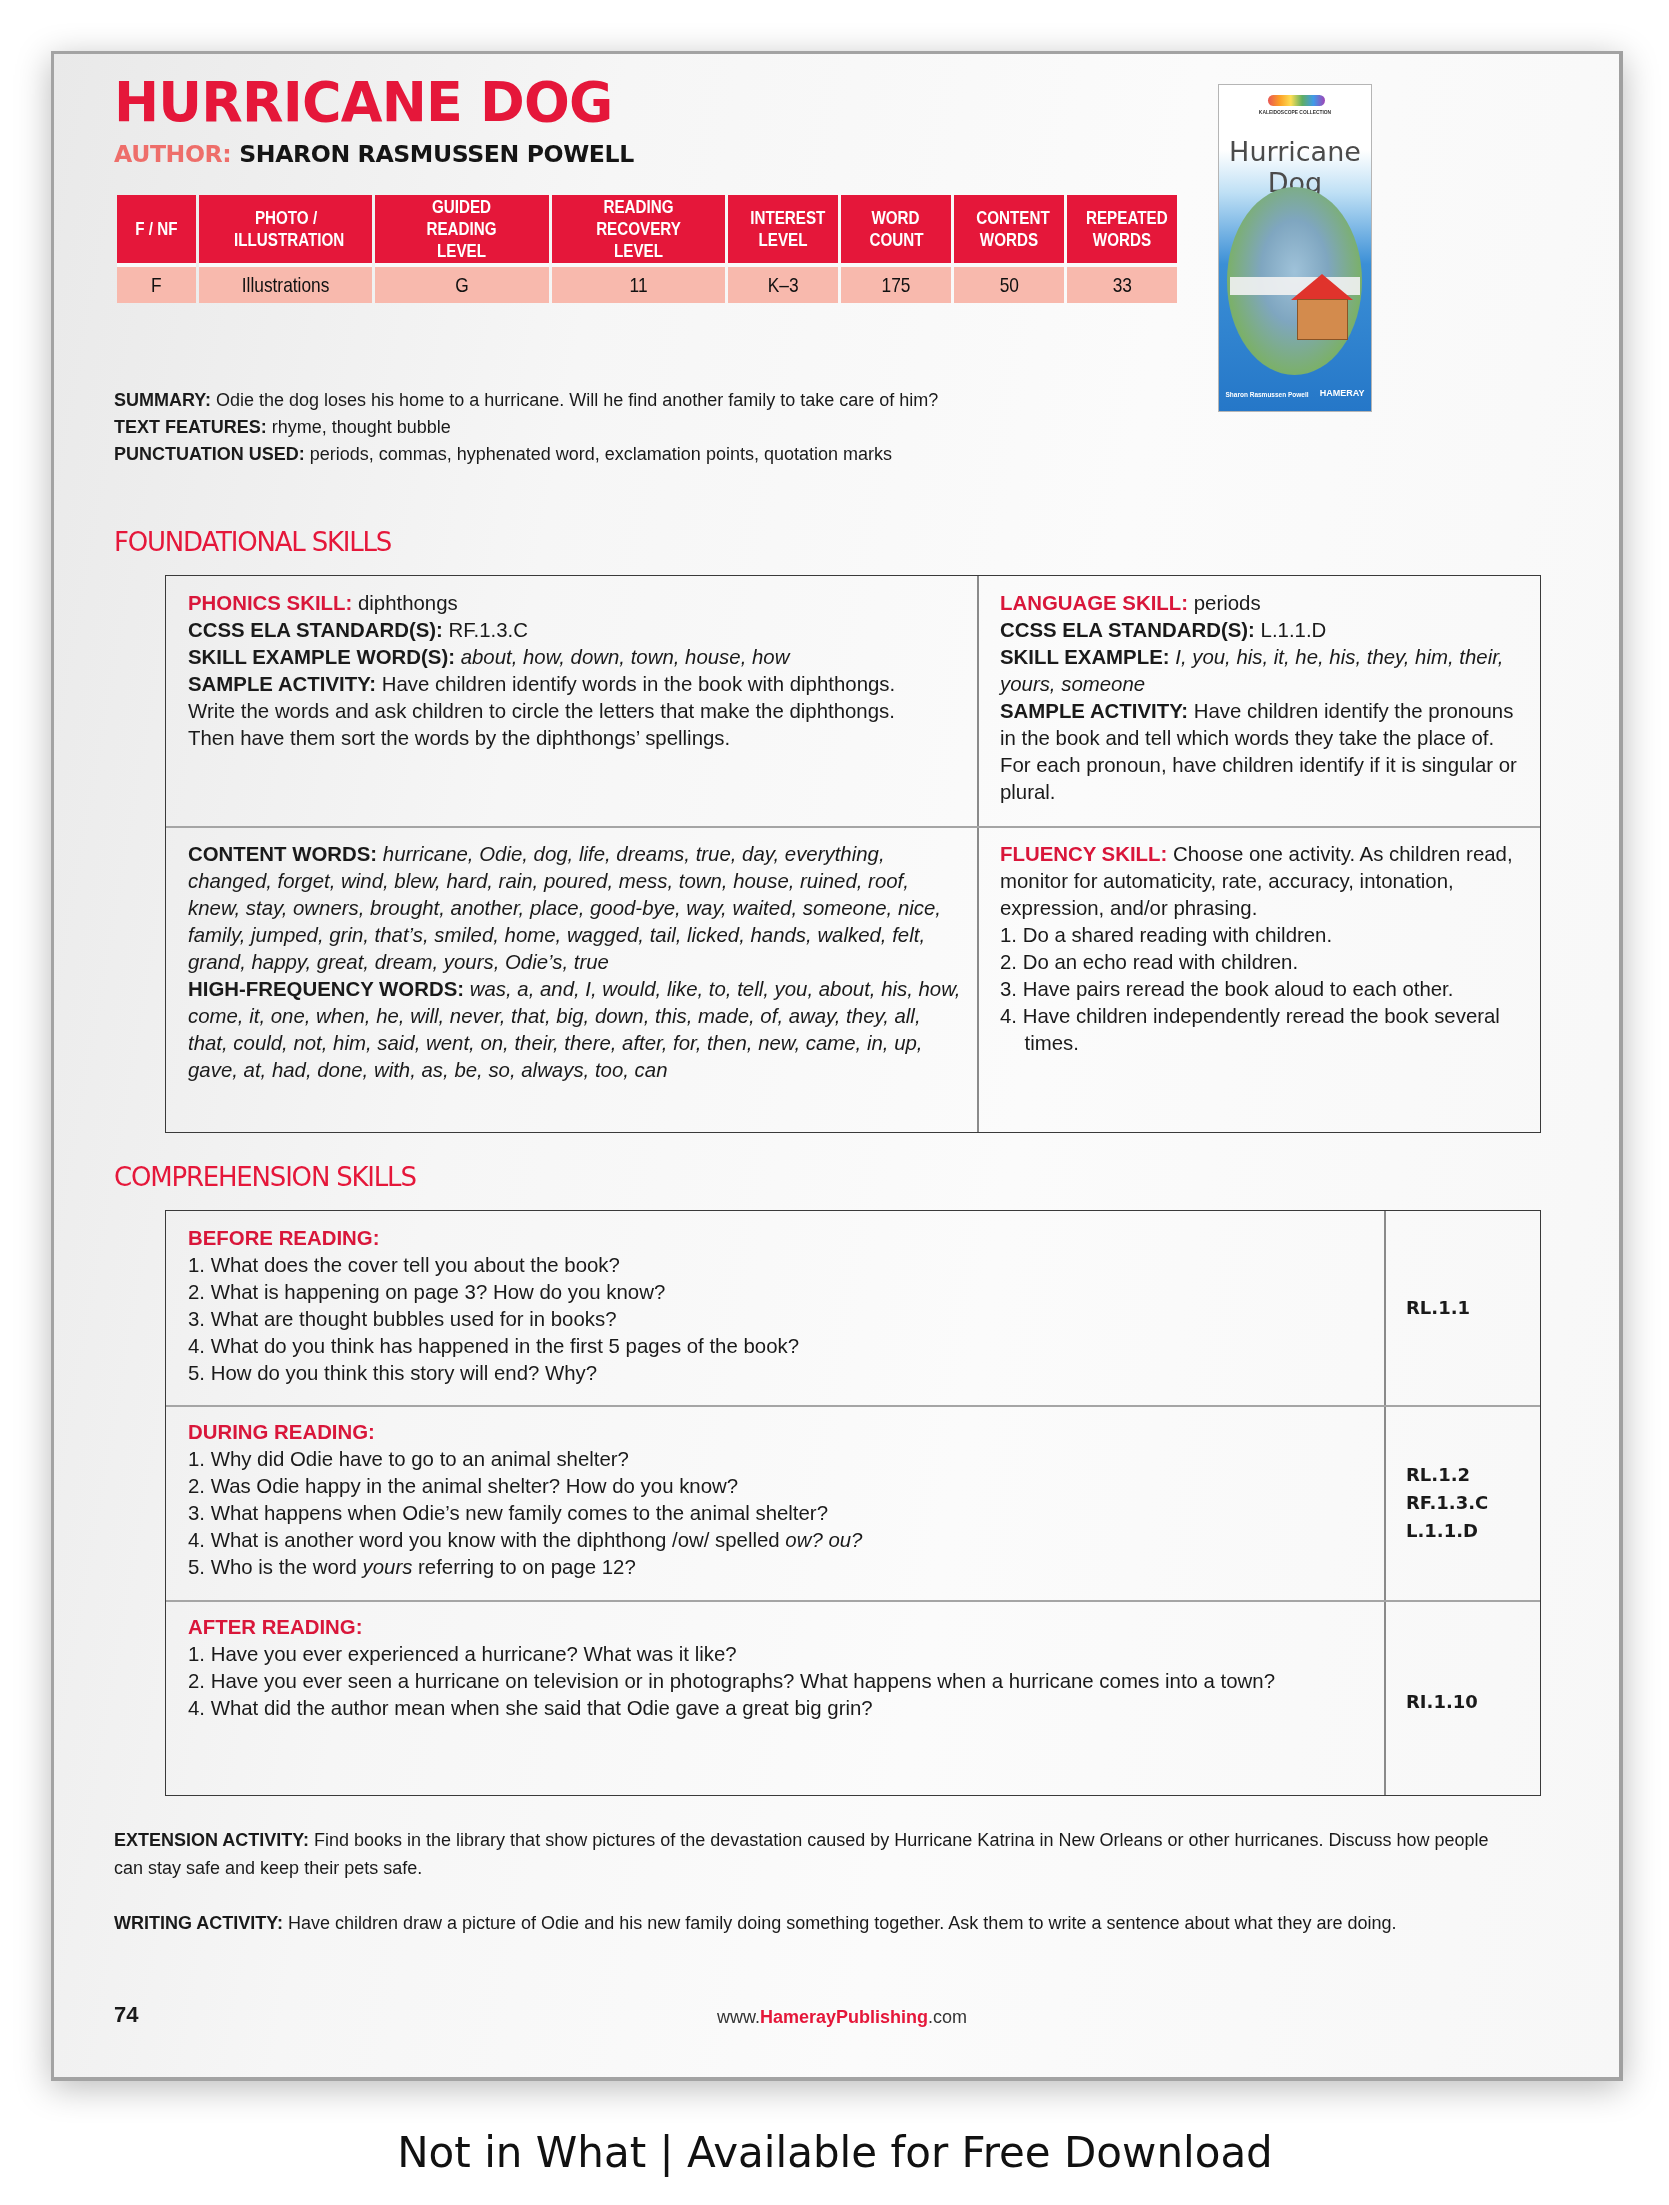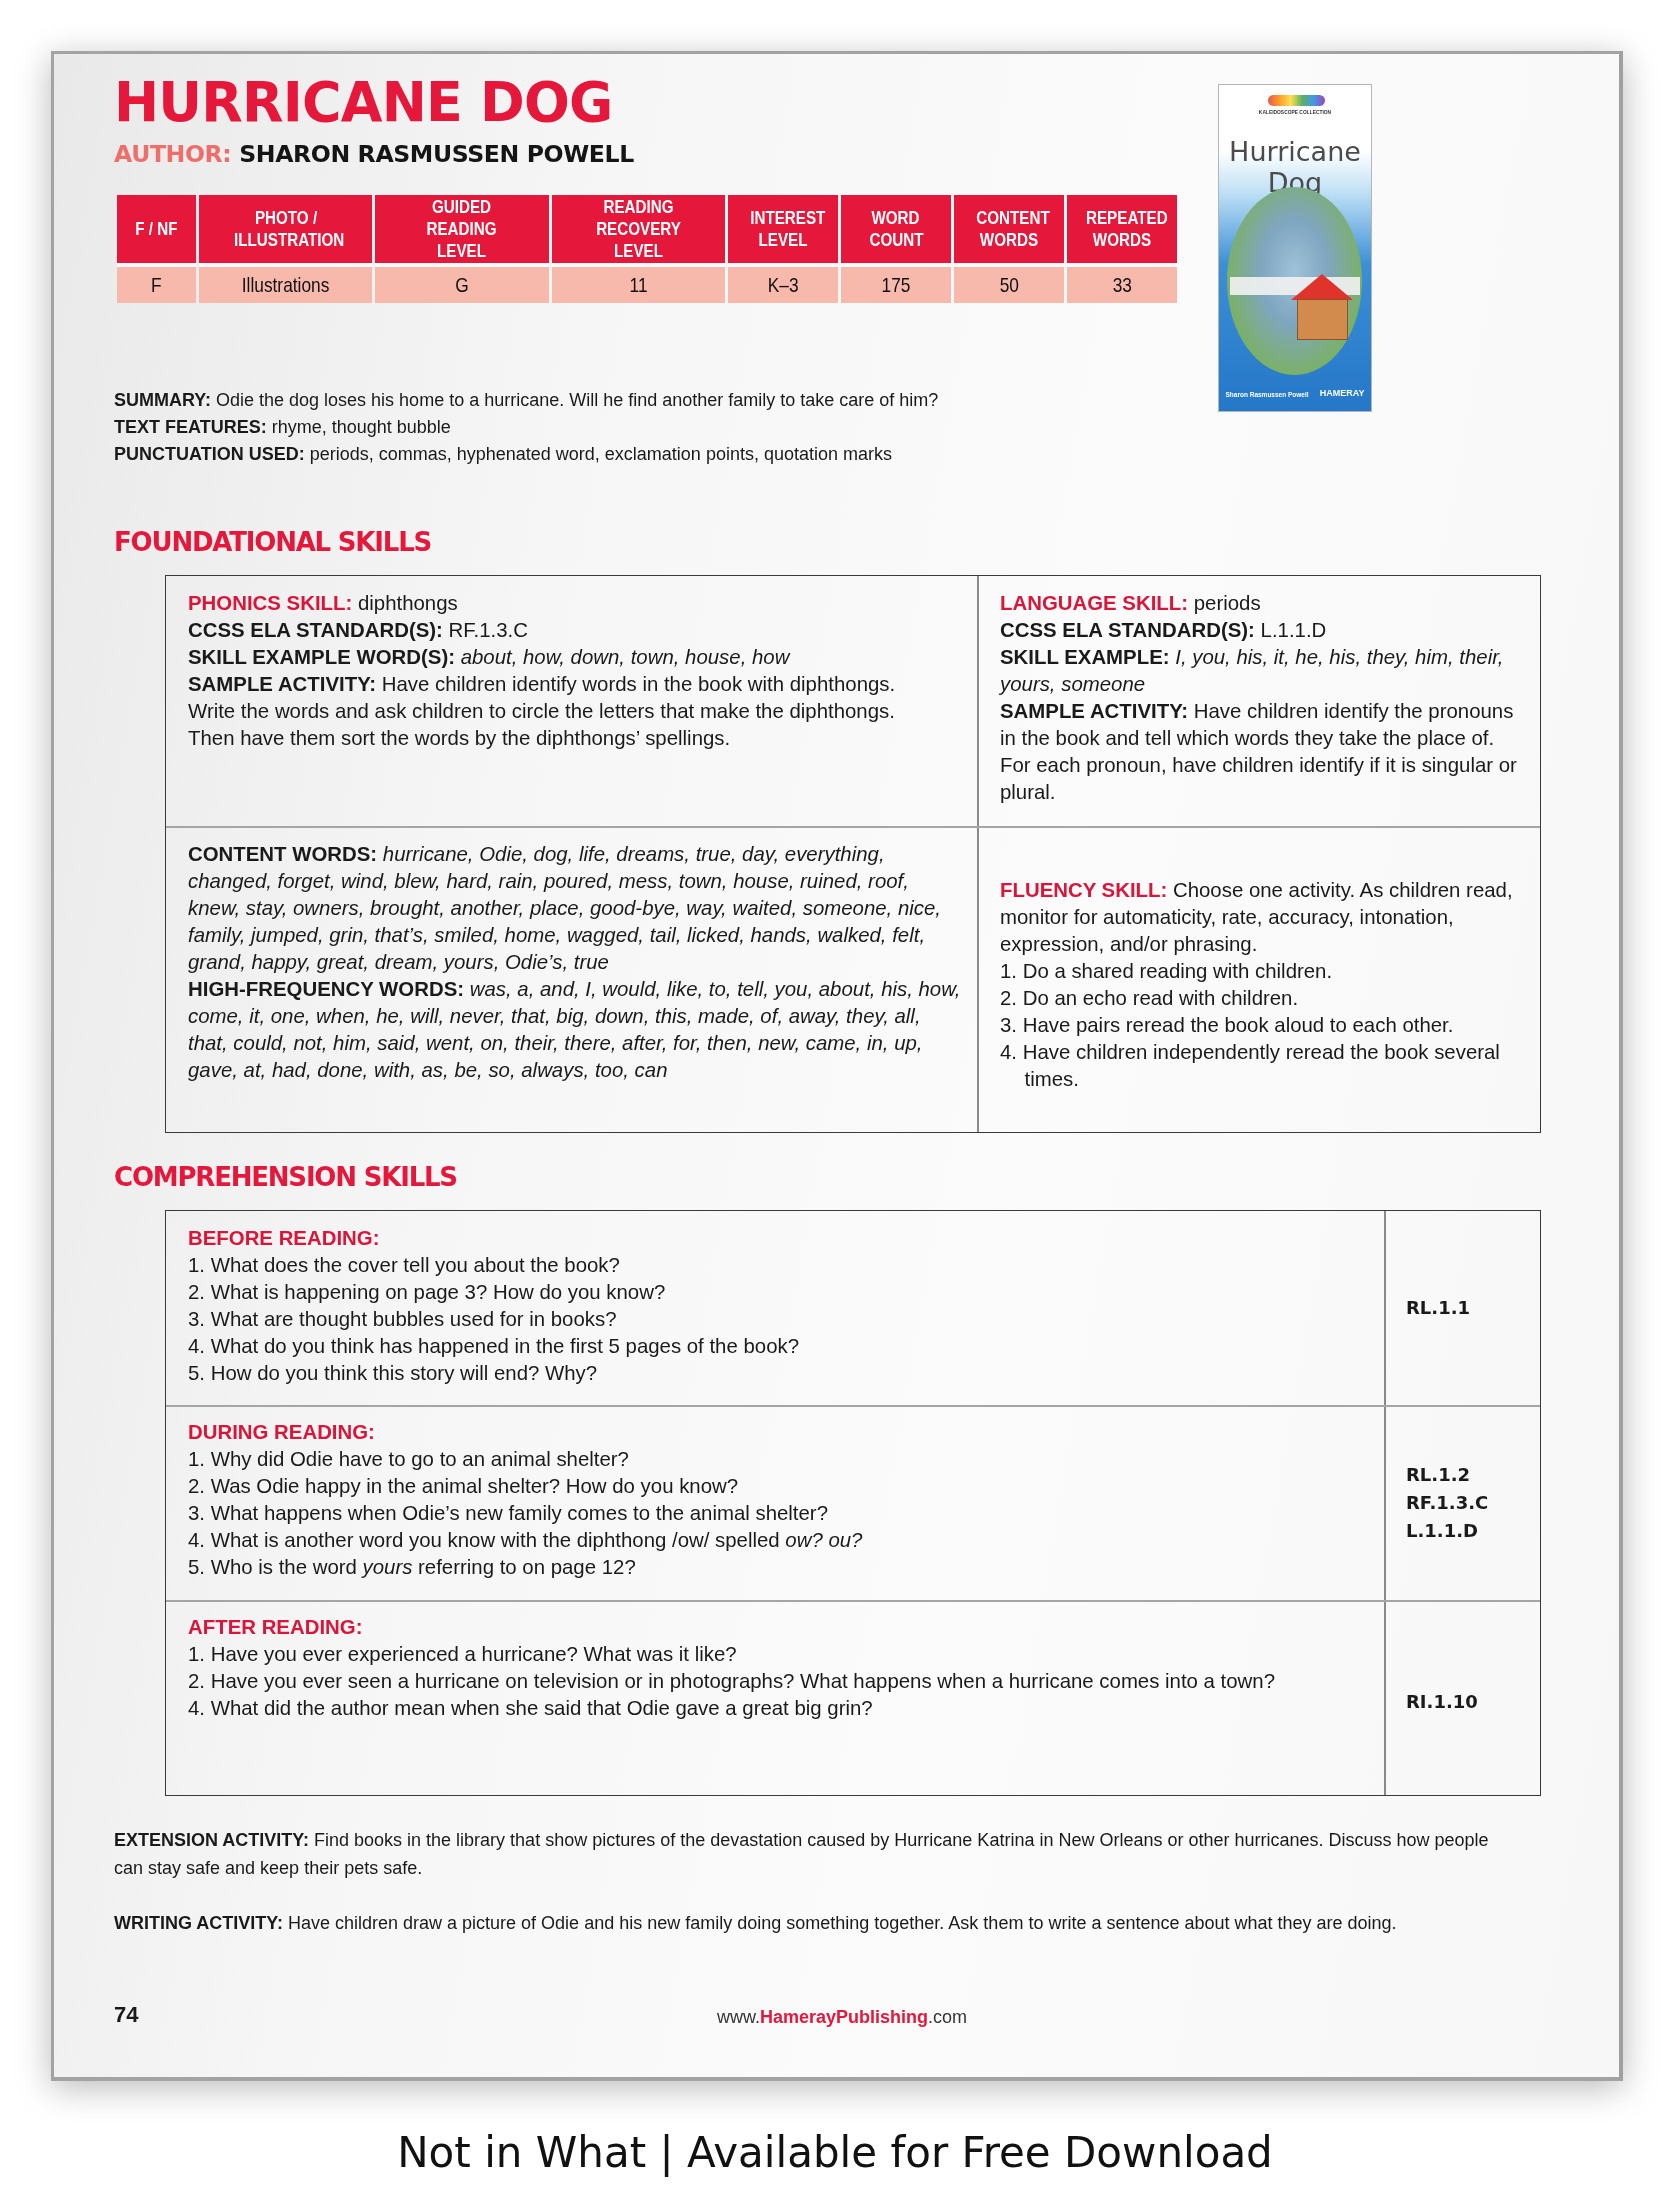--- a/index.html
+++ b/index.html
@@ -55,21 +55,21 @@
   .doghouse { position:absolute; left:78px; top:214px; width:49px; height:39px; background:#d38b4d; border:0.8px solid #8a5426; }
   .doghouse-roof { position:absolute; left:72px; top:189px; width:0; height:0;
     border-left:31px solid transparent; border-right:31px solid transparent; border-bottom:26px solid #e0332c; }
   .fence { position:absolute; left:11.4px; top:192px; width:130px; height:18px; background:#f2f2f2; opacity:0.9; }
   .cover-author { position:absolute; left:6.5px; top:306px; font-size:6.5px; color:#fff; font-weight:bold; }
   .cover-pub { position:absolute; right:6.5px; top:303px; font-size:9px; color:#fff; font-weight:bold; }
 
   .info { left:114px; font-size:18px; line-height:27px; color:#1a1a1a; }
   .info b { font-weight:bold; }
   .sec-head {
-    left:114px; font-family:"DejaVu Sans", sans-serif; font-weight:bold; font-size:26px; color:#e5173a; letter-spacing:-1.2px;
+    left:114px; font-family:"DejaVu Sans", sans-serif; font-weight:normal; font-size:26px; color:#e5173a; letter-spacing:-1.2px;
   }
 
   .box { position:absolute; border:1.6px solid #3a3a3a; background:transparent; }
   .vline { position:absolute; width:1.6px; background:#8a8a8a; }
   .hline { position:absolute; height:1.6px; background:#a5a5a5; }
   .cell { position:absolute; font-size:20.4px; line-height:27px; color:#1a1a1a; }
   .cell .red { color:#d9163a; font-weight:bold; }
   .cell b { font-weight:bold; }
   .cell i { font-style:italic; }
   .cell .ind2 { padding-left:24.5px; text-indent:-24.5px; }
@@ -153,21 +153,21 @@
   <div><b>CCSS ELA STANDARD(S):</b><span> L.1.1.D</span></div>
   <div><b>SKILL EXAMPLE:</b><i> I, you, his, it, he, his, they, him, their, yours, someone</i></div>
   <div><b>SAMPLE ACTIVITY:</b><span> Have children identify the pronouns in the book and tell which words they take the place of. For each pronoun, have children identify if it is singular or plural.</span></div>
 </div>
 
 <div class="cell" style="left:188px; top:841px; width:774px;">
   <div><b>CONTENT WORDS:</b><i> hurricane, Odie, dog, life, dreams, true, day, everything, changed, forget, wind, blew, hard, rain, poured, mess, town, house, ruined, roof, knew, stay, owners, brought, another, place, good-bye, way, waited, someone, nice, family, jumped, grin, that’s, smiled, home, wagged, tail, licked, hands, walked, felt, grand, happy, great, dream, yours, Odie’s, true</i></div>
   <div><b>HIGH-FREQUENCY WORDS:</b><i> was, a, and, I, would, like, to, tell, you, about, his, how, come, it, one, when, he, will, never, that, big, down, this, made, of, away, they, all, that, could, not, him, said, went, on, their, there, after, for, then, new, came, in, up, gave, at, had, done, with, as, be, so, always, too, can</i></div>
 </div>
 
-<div class="cell" style="left:1000px; top:841px; width:522px;margin-top:36px;">
+<div class="cell" style="left:1000px; top:841px; width:522px;">
   <div><span class="red">FLUENCY SKILL:</span><span> Choose one activity. As children read, monitor for automaticity, rate, accuracy, intonation, expression, and/or phrasing.</span></div>
   <div class="ind2">1. Do a shared reading with children.</div>
   <div class="ind2">2. Do an echo read with children.</div>
   <div class="ind2">3. Have pairs reread the book aloud to each other.</div>
   <div class="ind2">4. Have children independently reread the book several times.</div>
 </div>
 
 <div class="abs sec-head" style="top:1162px;">COMPREHENSION SKILLS</div>
 <div class="box" style="left:165px; top:1210px; width:1374px; height:584px;"></div>
 <div class="vline" style="left:1384px; top:1211px; height:584px;"></div>

